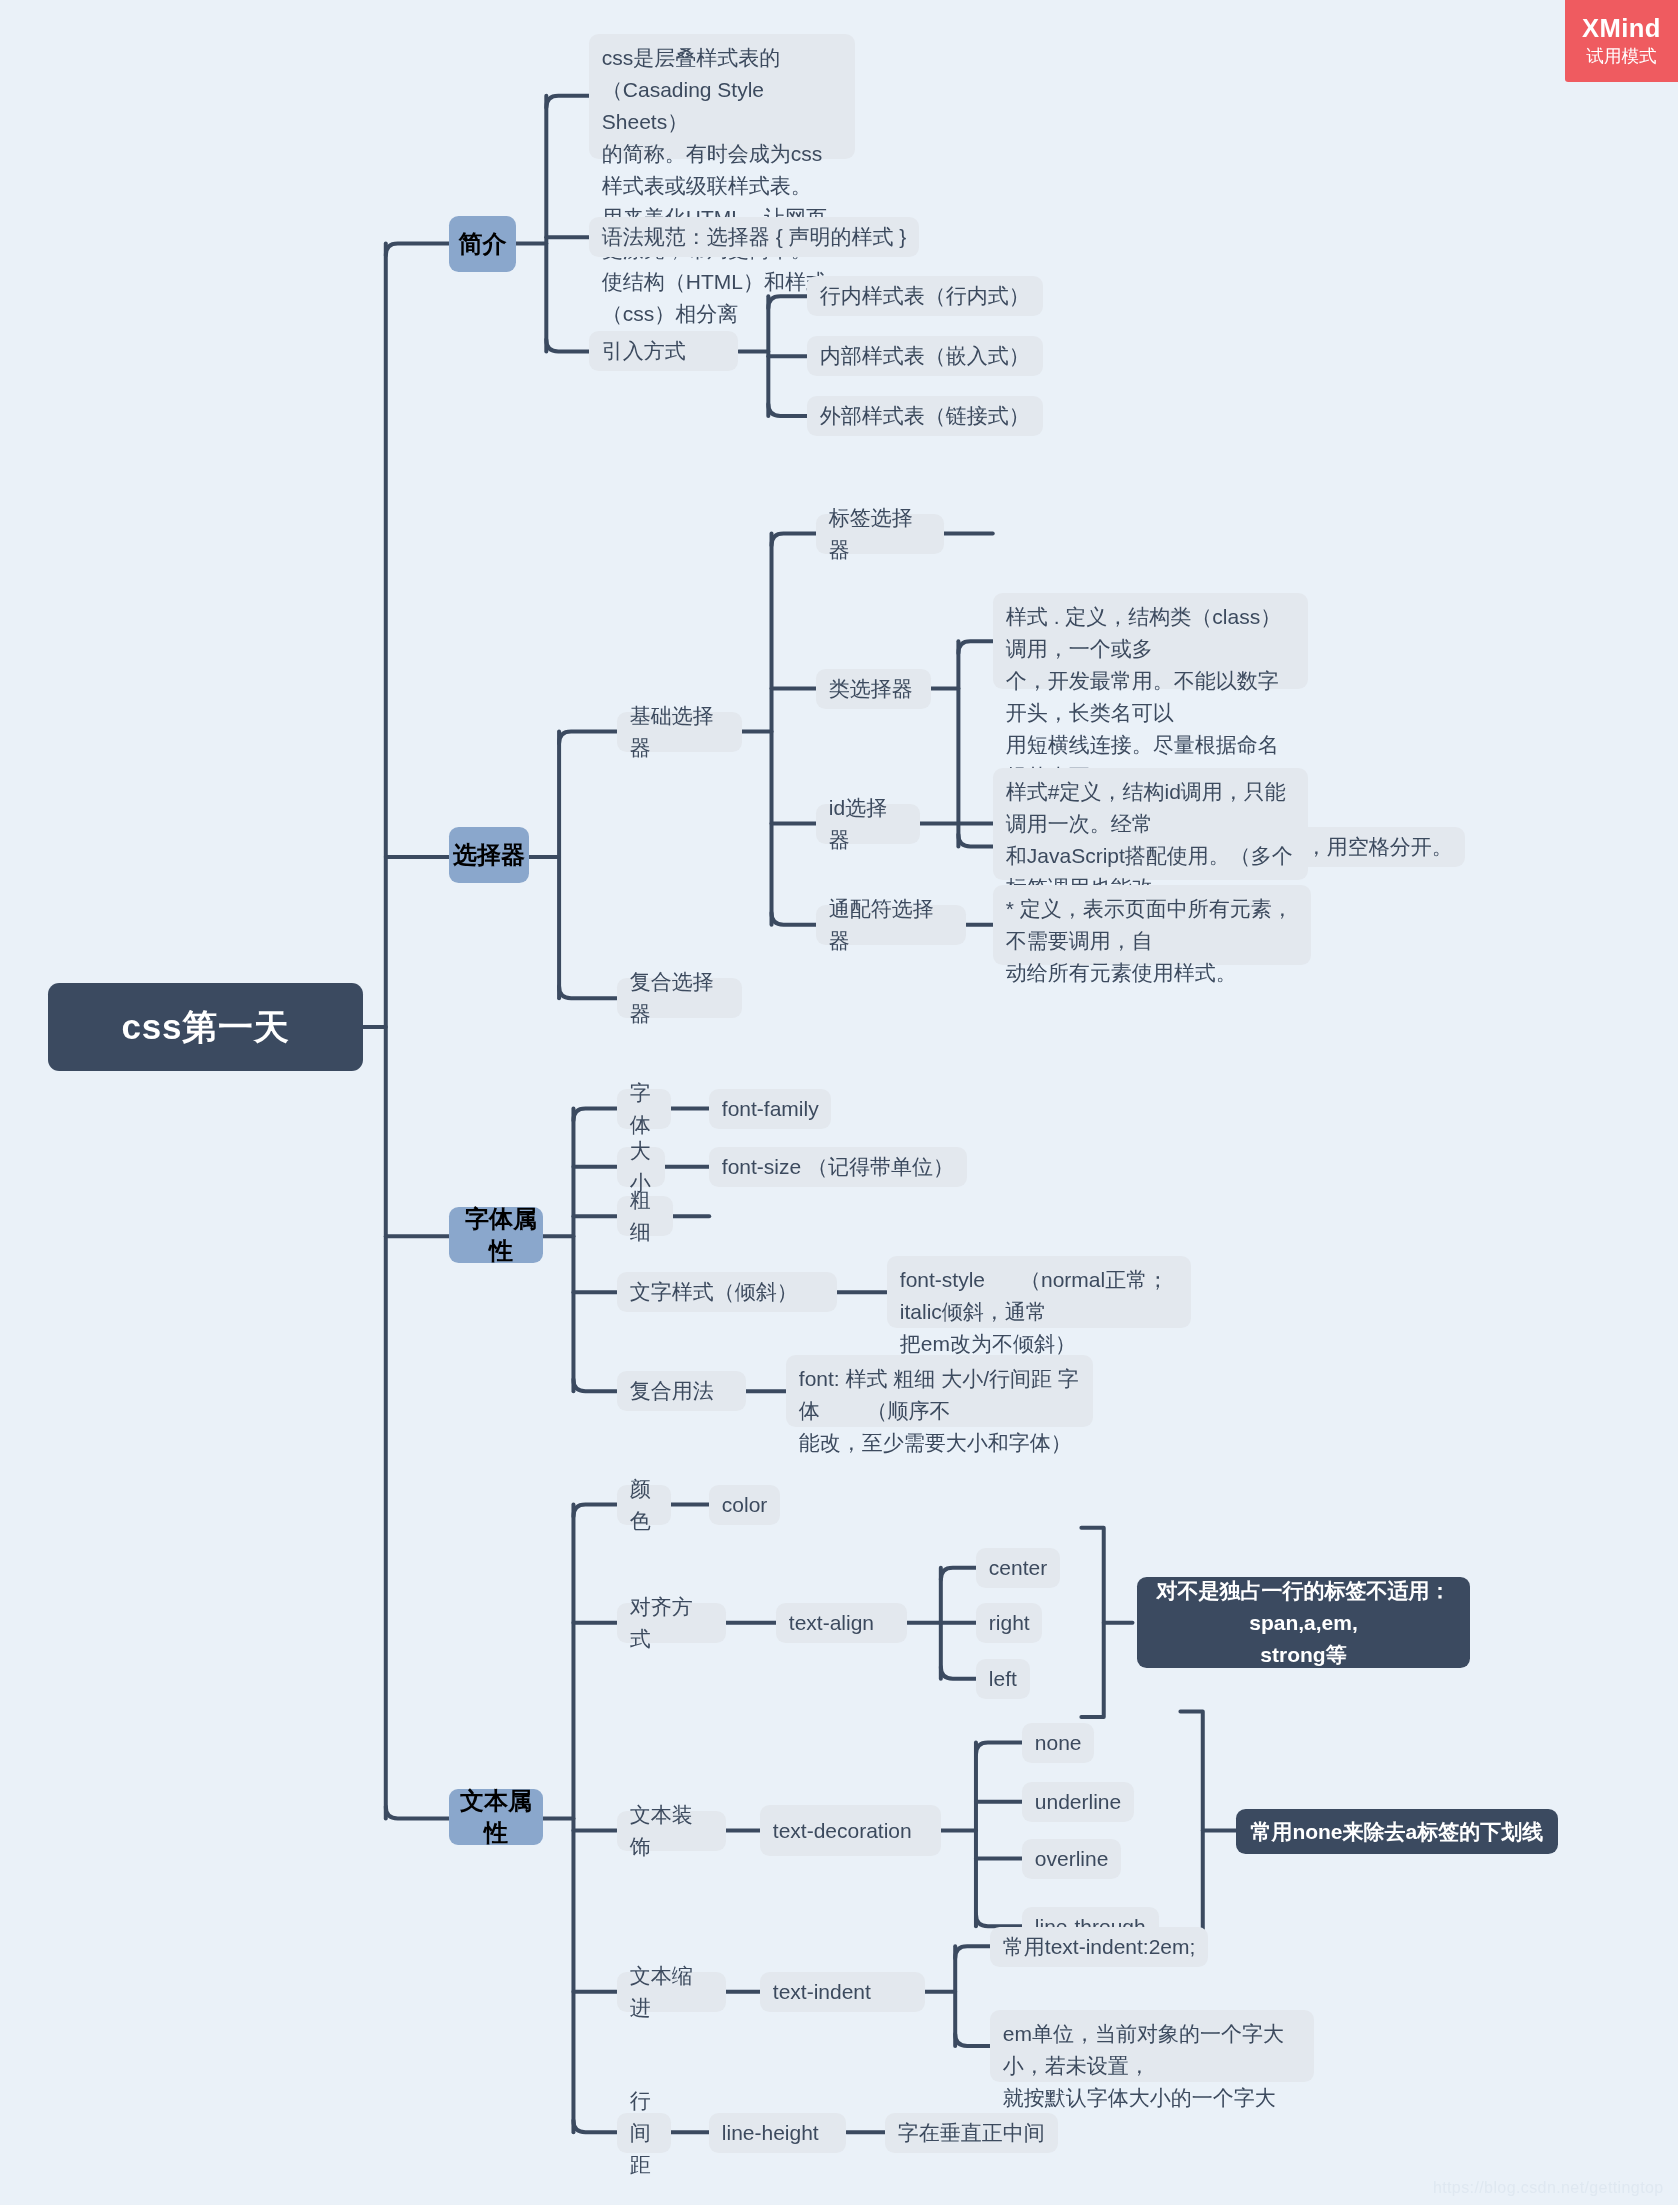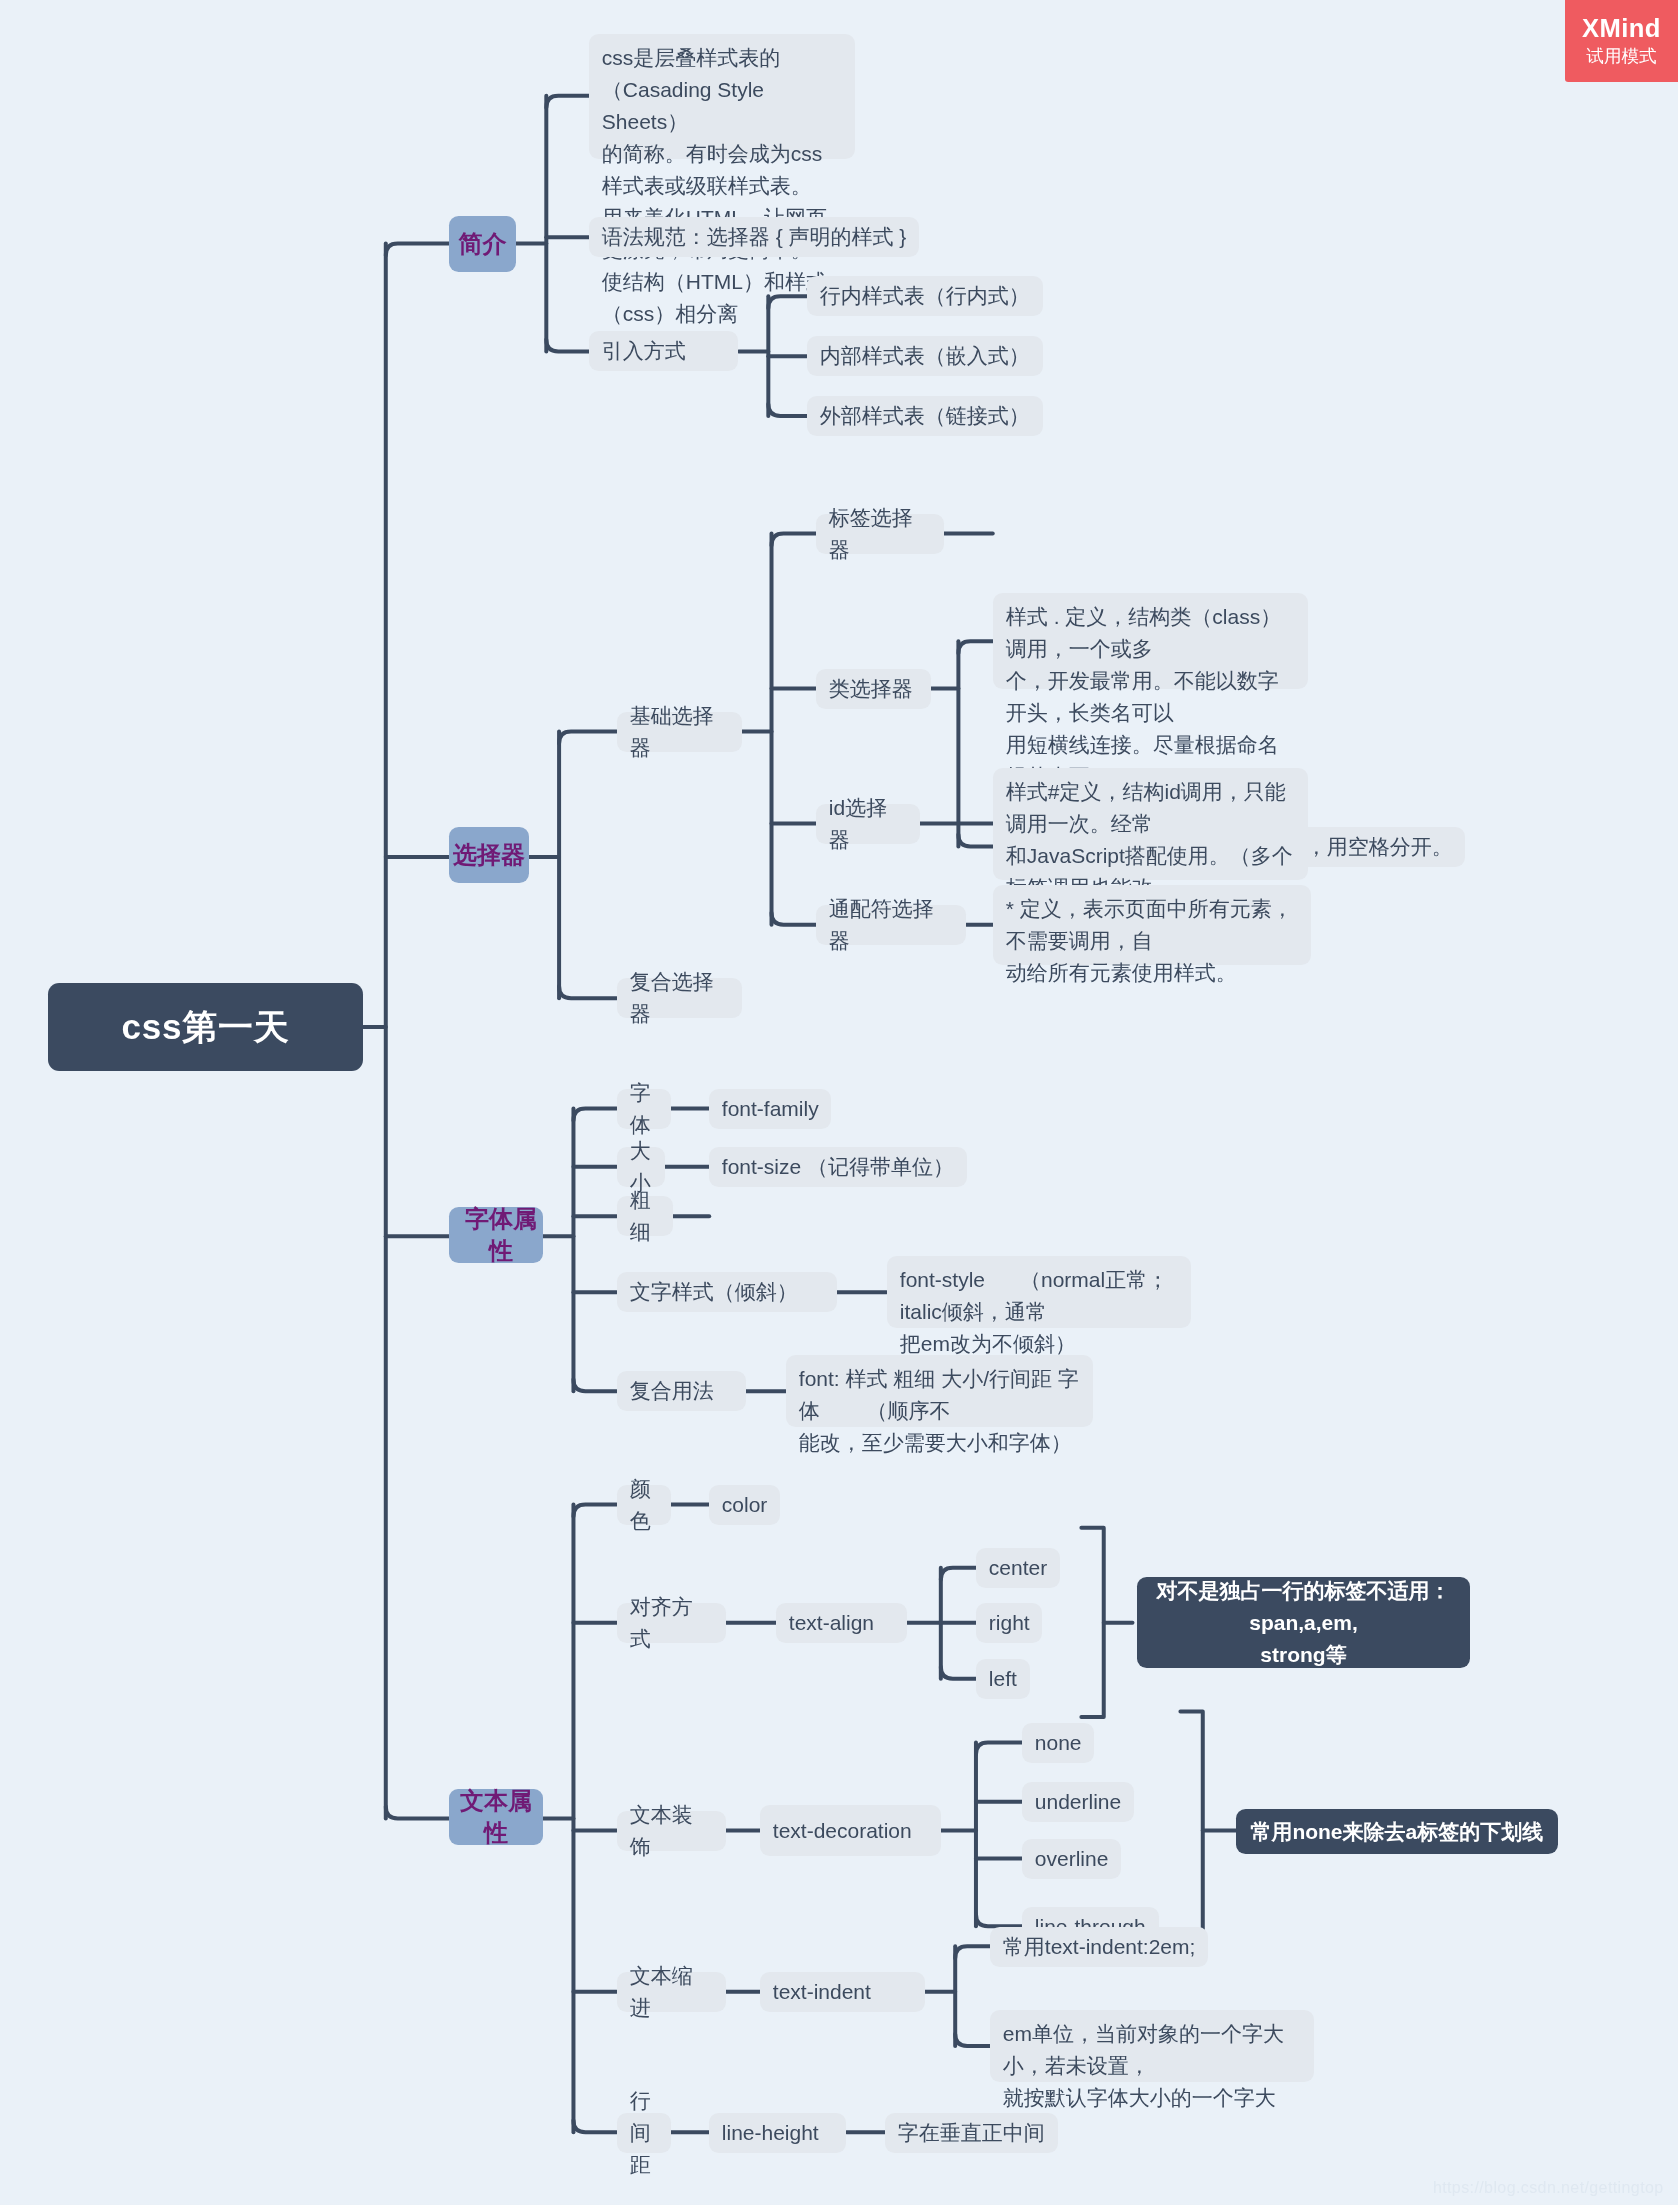--- a/index.html
+++ b/index.html
@@ -17,21 +17,21 @@
   .node .txt{display:block;white-space:pre-wrap;}
 
   
   .root{
     background:#3b4a60;color:#ffffff;border-radius:11.2px;
     font-size:35px;font-weight:bold;letter-spacing:0.8px;
     justify-content:center;text-align:center;
   }
   
   .main{
-    background:#8aa7cc;color:#701a75;border-radius:9.6px;
+    background:#8aa7cc;color:#000000;border-radius:9.6px;
     font-size:24px;font-weight:bold;justify-content:center;text-align:center;
   }
   
   .chip{
     background:#e3e8ee;color:#3c4a5e;border-radius:9.6px;
     font-size:21px;line-height:32px;padding:8px 12.8px;
   }
   .chip.multi{align-items:flex-start;}
   
   .callout{

